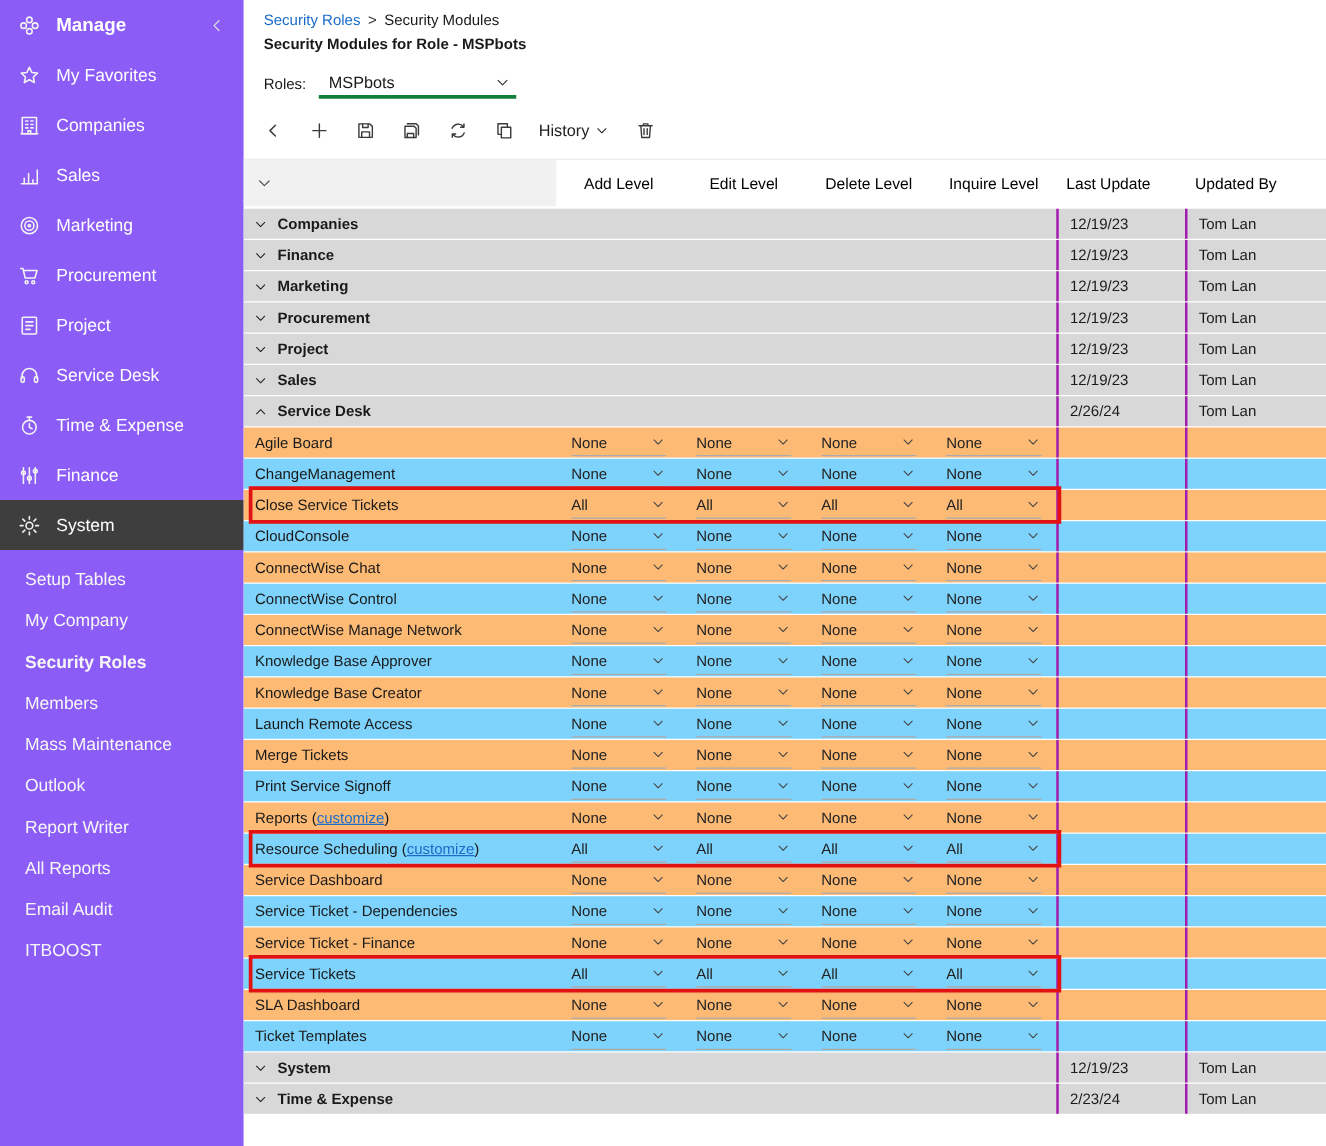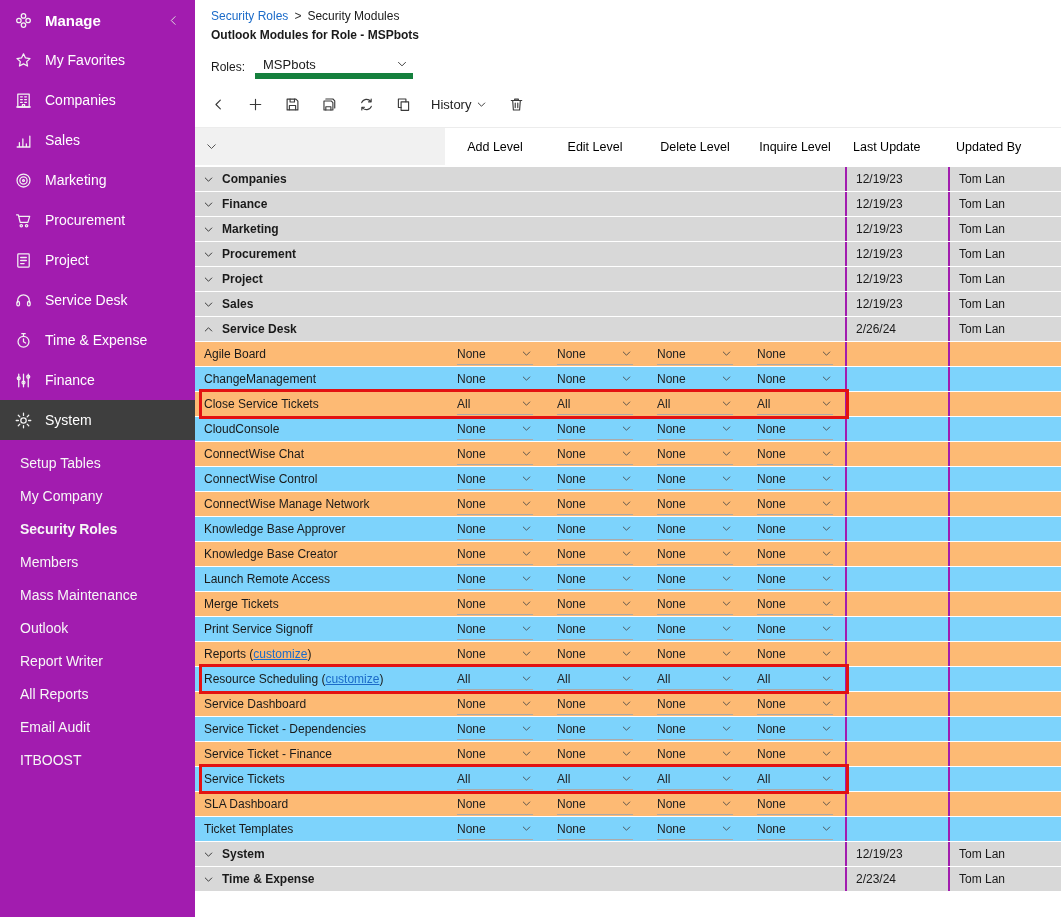--- a/index.html
+++ b/index.html
@@ -4,38 +4,38 @@
 <style>
   * { box-sizing: border-box; margin: 0; padding: 0; }
   html,body { width:1061px; height:917px; overflow:hidden; background:#fff;
     font-family:"Liberation Sans", sans-serif; color:#1a1a1a; }
   .app { display:flex; width:1061px; height:917px; }
 
   
   svg.icon { fill:none; stroke:currentColor; stroke-width:1.6; stroke-linecap:round; stroke-linejoin:round; flex-shrink:0; }
 
   
-  .sidebar { width:195px; min-width:195px; background:#a21caf; color:#fff; }
+  .sidebar { width:195px; min-width:195px; background:#8b5cf6; color:#fff; }
   .side-item { height:40px; display:flex; align-items:center; gap:12px; padding:0 14px; font-size:14px; cursor:pointer; }
   .side-item.manage { font-weight:700; font-size:15px; }
   .side-item.active { background:#3e3e3e; }
   .side-icon { width:19px; height:19px; color:#f2f2f2; }
   .collapse-icon { margin-left:auto; width:15px; height:15px; color:#dcdcdc; }
   .sub-list { padding-top:6px; }
   .sub-item { height:33px; display:flex; align-items:center; padding:0 16px 0 20px; font-size:14px; color:#f7f7f7; cursor:pointer; }
   .sub-item.active { font-weight:700; }
 
   
   .main { flex:1; background:#fff; display:flex; flex-direction:column; }
   .crumbs { padding:9px 0 0 16px; font-size:12px; display:flex; gap:6px; align-items:center; }
   .crumb-link { color:#1b6bc9; text-decoration:none; cursor:pointer; }
   .crumb-sep { color:#333; }
   .page-title { padding:5px 0 0 16px; font-size:12px; font-weight:700; }
   .role-row { margin:13px 0 0 16px; height:24px; display:flex; align-items:center; gap:10px; font-size:12px; }
-  .role-dd { width:158px; height:24px; border-bottom:6px solid #15803d; display:flex; align-items:center; justify-content:space-between; padding:0 4px 0 8px; font-size:13px; cursor:pointer; }
+  .role-dd { width:158px; height:24px; border-bottom:3px solid #15803d; display:flex; align-items:center; justify-content:space-between; padding:0 4px 0 8px; font-size:13px; cursor:pointer; }
   .rolechev { width:14px; height:14px; color:#333; }
   .toolbar { margin:12px 0 0 14px; height:26px; display:flex; align-items:center; gap:19px; color:#3a3a3a; }
   .tbtn { width:18px; height:18px; display:flex; align-items:center; justify-content:center; cursor:pointer; color:#3a3a3a; background:none; border:none; }
   .tb { width:17px; height:17px; }
   .history { display:flex; align-items:center; gap:4px; font-size:13px; color:#222; cursor:pointer; }
   .hischev { width:13px; height:13px; }
 
   
   .grid { margin-top:10px; }
   .header-row, .row { display:grid; grid-template-columns:250px 100px 100px 100px 100px 103px 113px; }
@@ -258,21 +258,21 @@
         </div>
       </div>
   </aside>
 
   <main class="main">
     <div class="crumbs">
       <a href="#" class="crumb-link">Security Roles</a>
       <span class="crumb-sep">&gt;</span>
       <span class="crumb-cur">Security Modules</span>
     </div>
-    <div class="page-title">Outlook Modules for Role - MSPbots</div>
+    <div class="page-title">Security Modules for Role - MSPbots</div>
 
     <div class="role-row">
       <span class="role-label">Roles:</span>
       <div class="role-dd">
         <span>MSPbots</span>
         <svg class="icon rolechev" viewBox="0 0 24 24">
             <use href="#sym-chevron-down"></use>
           </svg>
       </div>
     </div>

